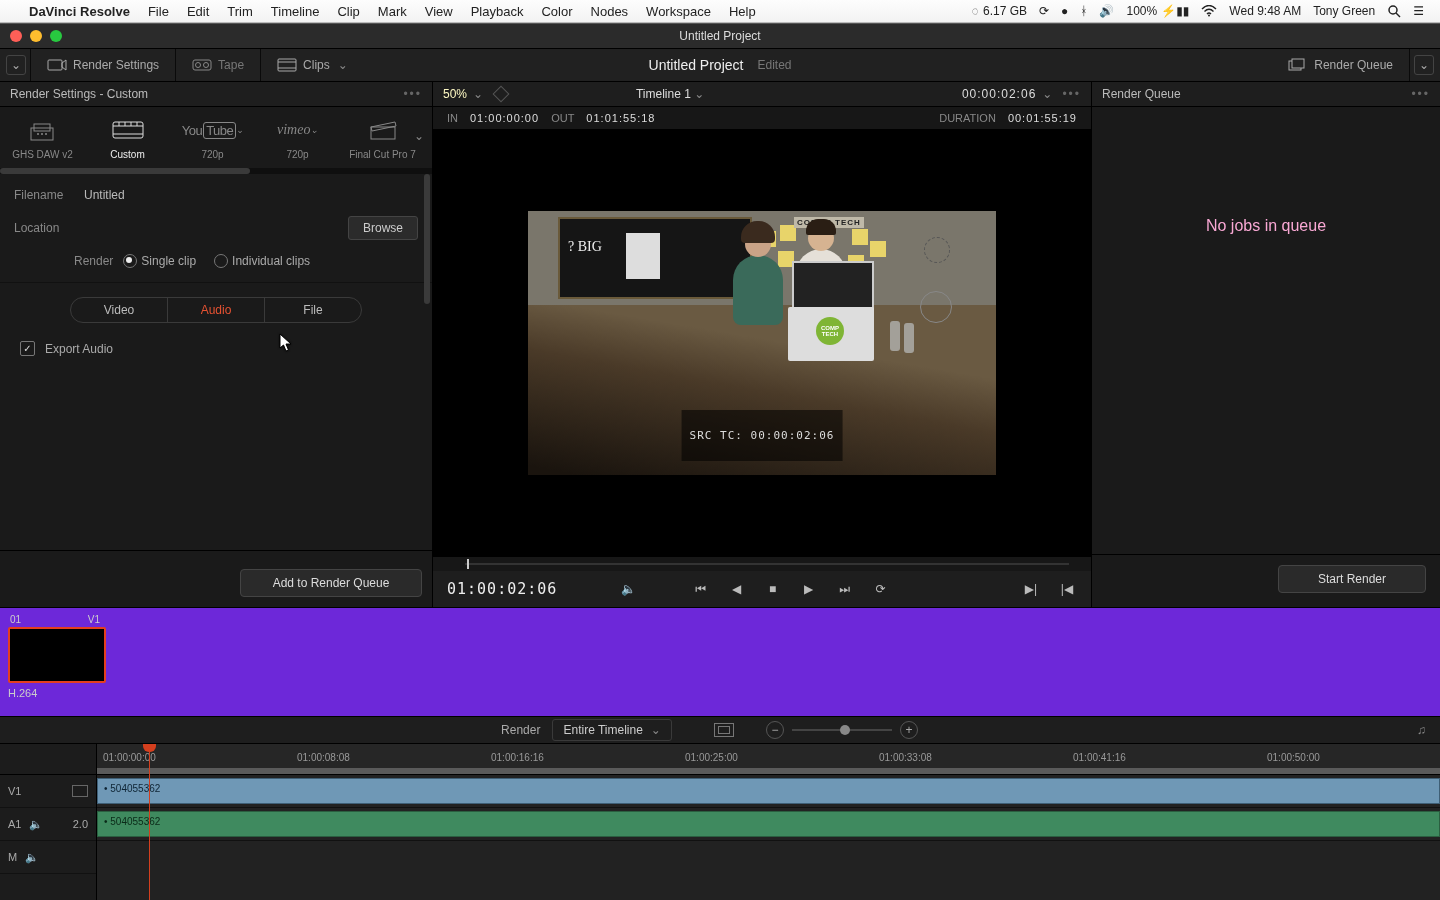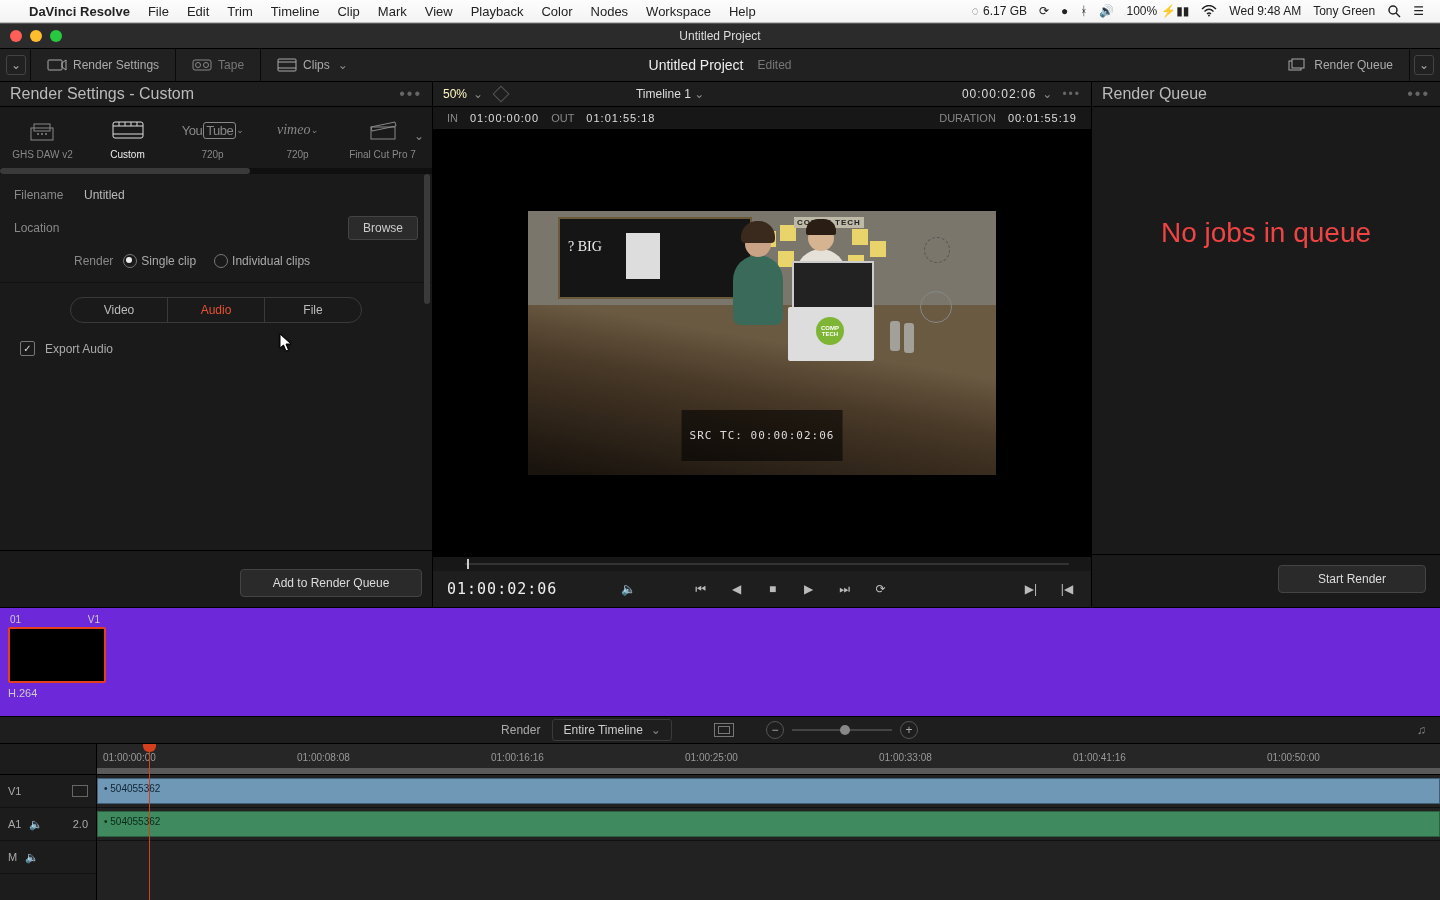--- a/index.html
+++ b/index.html
@@ -19,21 +19,21 @@
 .toolbar{height:32px;background:#212121;border-bottom:1px solid #000;display:flex;align-items:center;padding:0 6px}
 .tbtn{display:flex;align-items:center;gap:8px;padding:0 12px;height:24px;color:#aaa;font-size:12px}
 .tbtn .ic{width:18px;height:14px;display:inline-block}
 .chevd{width:18px;height:18px;border:1px solid #444;border-radius:3px;display:flex;align-items:center;justify-content:center;color:#aaa}
 .toolbar .div{width:1px;height:32px;background:#0a0a0a;margin:0 4px}
 .toolbar .center{position:absolute;left:50%;transform:translateX(-50%);display:flex;align-items:center;gap:14px}
 .proj{color:#eee;font-size:14px;font-weight:500}
 .edited{color:#777;font-size:12px}
 .main{display:flex;height:525px}
 .left{width:432px;display:flex;flex-direction:column;border-right:1px solid #000}
-.panelhdr{height:24px;background:#1e1e1e;border-bottom:1px solid #000;display:flex;align-items:center;padding:0 10px;color:#bbb;font-size:16px}
+.panelhdr{height:24px;background:#1e1e1e;border-bottom:1px solid #000;display:flex;align-items:center;padding:0 10px;color:#bbb;font-size:12px}
 .panelhdr .dots{margin-left:auto;color:#666;letter-spacing:2px}
 .presets{display:flex;align-items:flex-start;gap:0;padding:10px 0 8px 0;position:relative}
 .preset{flex:0 0 85px;display:flex;flex-direction:column;align-items:center;gap:6px;color:#888;font-size:10px}
 .preset .picon{width:40px;height:26px;display:flex;align-items:center;justify-content:center}
 .preset.active{color:#eee}
 .preset.active .lbl{font-weight:400}
 .presets .pmore{position:absolute;right:8px;top:22px;color:#888}
 .pscroll{height:6px;background:#0f0f0f;margin:0 0 0 0;position:relative}
 .pscroll .thumb{position:absolute;left:0;width:250px;height:6px;background:#3a3a3a;border-radius:3px}
 .settings{padding:14px 14px 0 14px;color:#aaa;font-size:12px;position:relative}
@@ -84,21 +84,21 @@
 .p2::after{content:"";position:absolute;left:10px;top:-30px;width:30px;height:16px;border-radius:12px 12px 2px 2px;background:#2a1e14}
 .bottle{position:absolute;width:10px;height:30px;background:rgba(220,230,240,.5);border-radius:3px}
 .srctc{position:absolute;bottom:14px;left:50%;transform:translateX(-50%);background:rgba(0,0,0,.55);color:#ddd;font-family:Menlo,monospace;font-size:11px;padding:19px 8px;letter-spacing:1px}
 .scrub{height:14px;background:#171717;position:relative}
 .scrub .bar{position:absolute;left:32px;right:22px;top:6px;height:2px;background:#333}
 .scrub .ph{position:absolute;left:34px;top:2px;width:2px;height:10px;background:#ccc}
 .transport{height:36px;background:#1e1e1e;display:flex;align-items:center;padding:0 14px;gap:16px}
 .transport .tc{color:#eee;font-size:15px;letter-spacing:1px;font-family:Menlo,monospace}
 .tctl{color:#bbb;width:20px;text-align:center}
 .right{width:348px;display:flex;flex-direction:column}
-.rqempty{flex:1;display:flex;align-items:flex-start;justify-content:center;padding-top:110px;color:#ef4444;font-size:28px}
+.rqempty{flex:1;display:flex;align-items:flex-start;justify-content:center;padding-top:110px;color:#f9a8d4;font-size:16px}
 .startbtn{margin:0 14px 14px auto;border:1px solid #444;background:#2a2a2a;color:#ddd;padding:6px 18px;border-radius:4px;width:110px;text-align:center}
 .clips{height:96px;background:#6d28d9;border-top:1px solid #000;padding:6px 8px}
 .clip{width:94px}
 .clip .chdr{color:#ccc;font-size:10px;display:flex;justify-content:space-between;padding:0 2px 2px 2px}
 .clip .cthumb{width:94px;height:52px;background:#000;border:2px solid #e43f1e;border-radius:2px}
 .clip .cname{color:#ccc;font-size:11px;margin-top:4px}
 .tlnhdr{height:26px;background:#1e1e1e;border-top:1px solid #000;border-bottom:1px solid #000;display:flex;align-items:center;padding:0 14px;gap:12px}
 .tlnhdr .sp{flex:1}
 .dd{display:flex;align-items:center;gap:8px;border:1px solid #3a3a3a;border-radius:3px;padding:3px 10px;color:#ccc}
 .zoomsl{display:flex;align-items:center;gap:8px}

